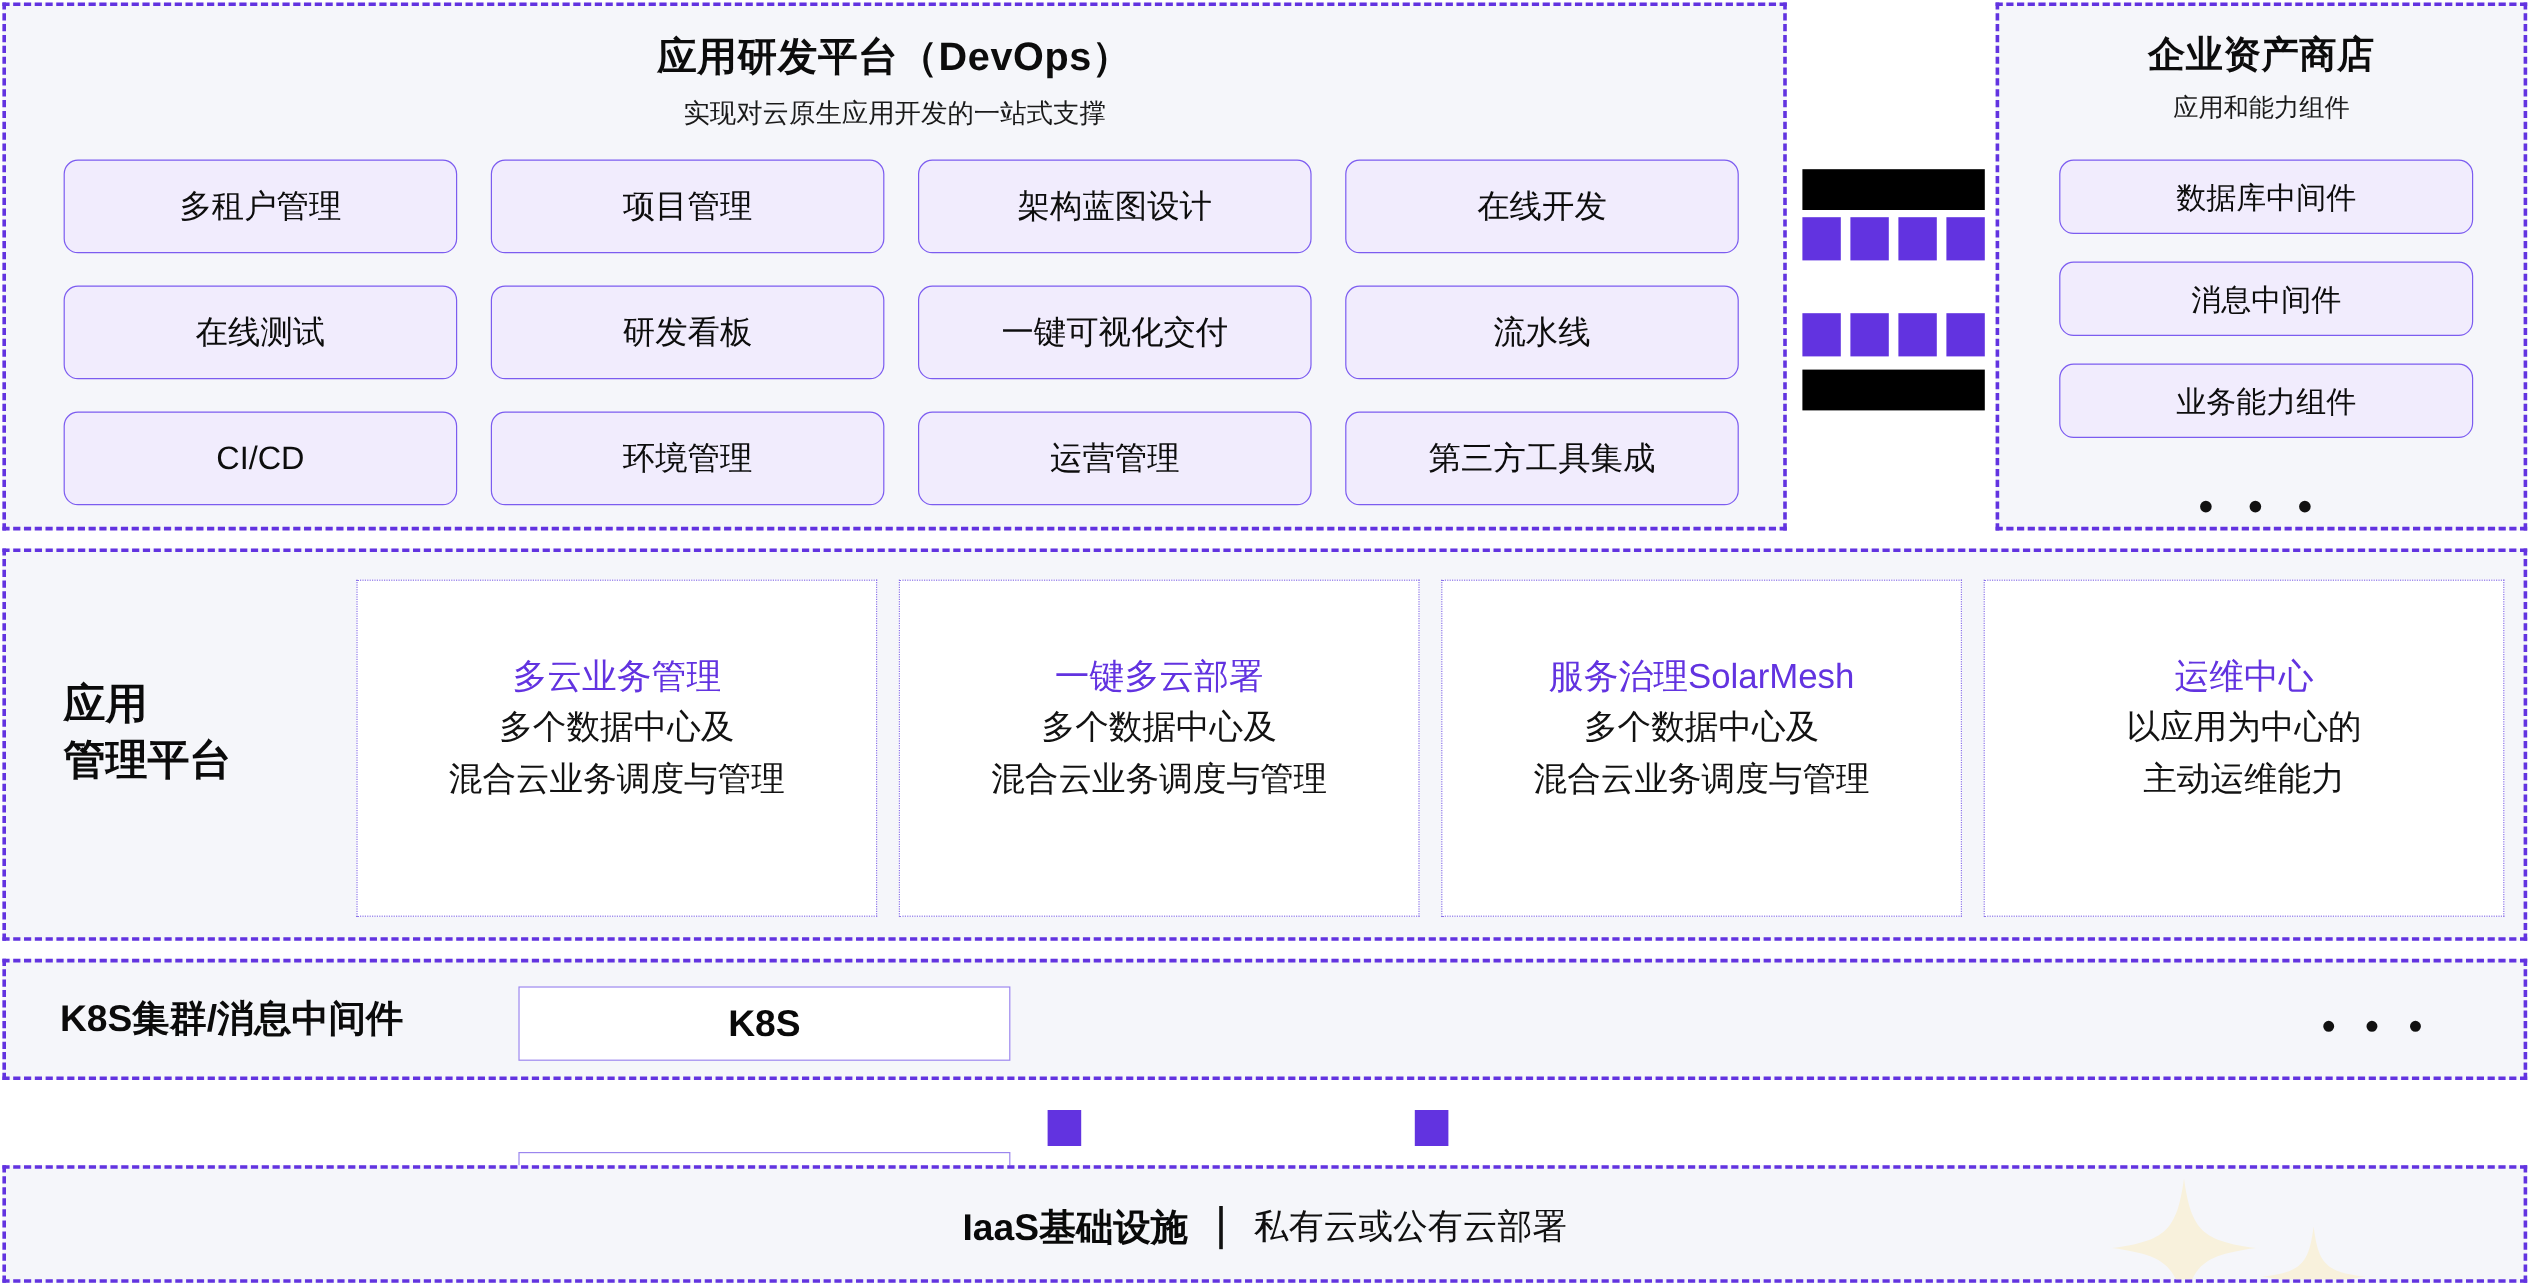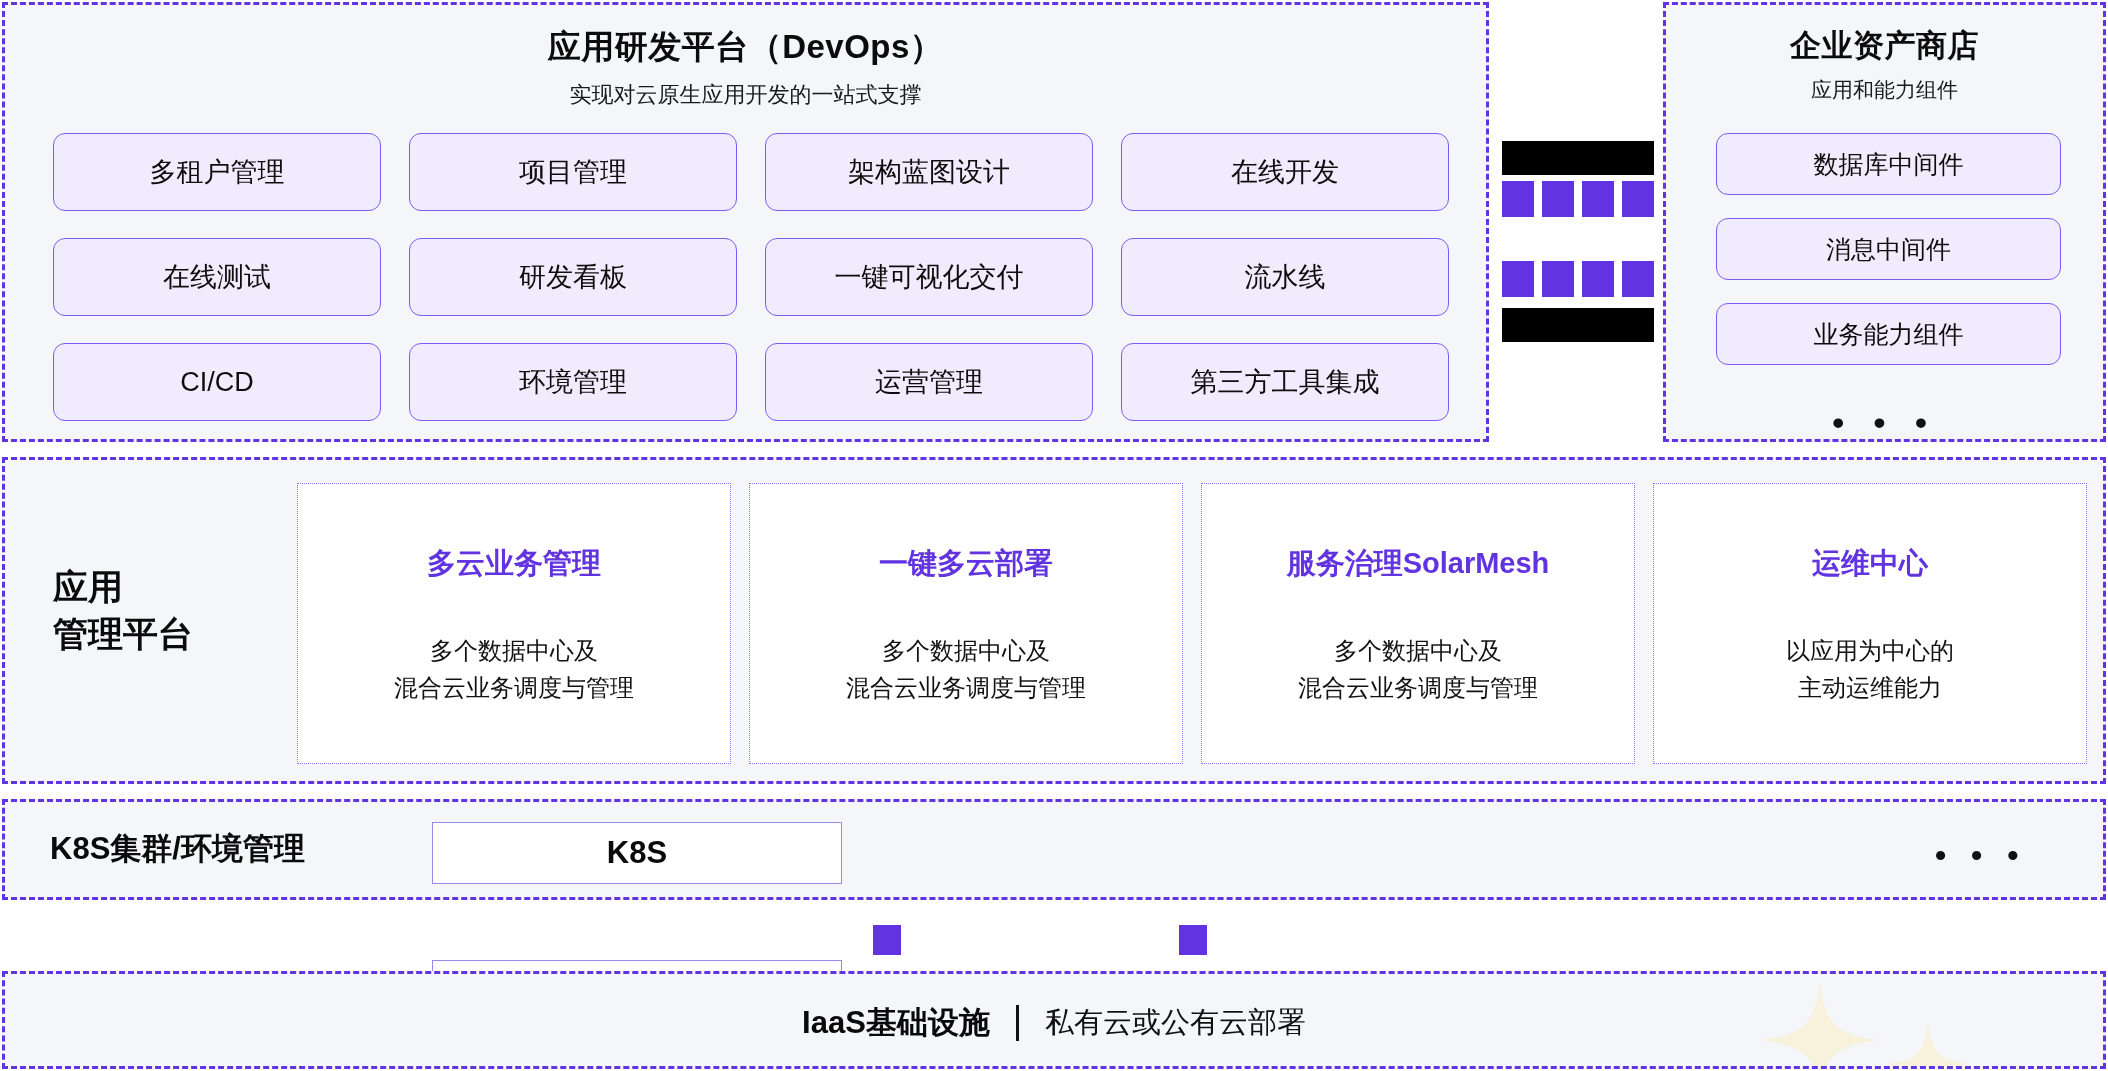--- a/index.html
+++ b/index.html
@@ -105,25 +105,25 @@
     column-gap:18px;
   }
   .acard{
     background:#ffffff;
     border:1.5px dotted #8a72e8;
     box-sizing:border-box;
     display:flex;flex-direction:column;align-items:center;
     padding-top:60px;
   }
   .acard-title{
-    font-size:29px;font-weight:bold;color:#6233e0;
+    font-size:29px;font-weight:normal;color:#6233e0;
     white-space:nowrap;
   }
   .acard-body{
-    margin-top:48px;text-align:center;font-size:24px;
+    text-align:center;font-size:28px;
     line-height:1.55;color:#121212;
   }
 
   
   #k8s-panel{left:2px;top:799px;width:2104px;height:101px;}
   #k8s-label{
     position:absolute;left:45px;top:26px;
     font-size:31px;font-weight:bold;color:#0b0b0b;
   }
   .k8s-boxes{
@@ -246,21 +246,21 @@
         <div class="acard-title">运维中心</div>
         <div class="acard-body">
           <div>以应用为中心的</div>
           <div>主动运维能力</div>
         </div>
       </div>
     </div>
   </div>
 
   <div class="panel" id="k8s-panel">
-    <div id="k8s-label">K8S集群/环境管理</div>
+    <div id="k8s-label">K8S集群/消息中间件</div>
     <div class="k8s-boxes">
       <div class="kbox">K8S</div>
       <div class="kbox">OCP</div>
       <div class="kbox">OKD</div>
     </div>
     <div id="k8s-ellipsis">• • •</div>
   </div>
 
   <div class="conn" id="conn-1"></div>
   <div class="conn" id="conn-2"></div>

